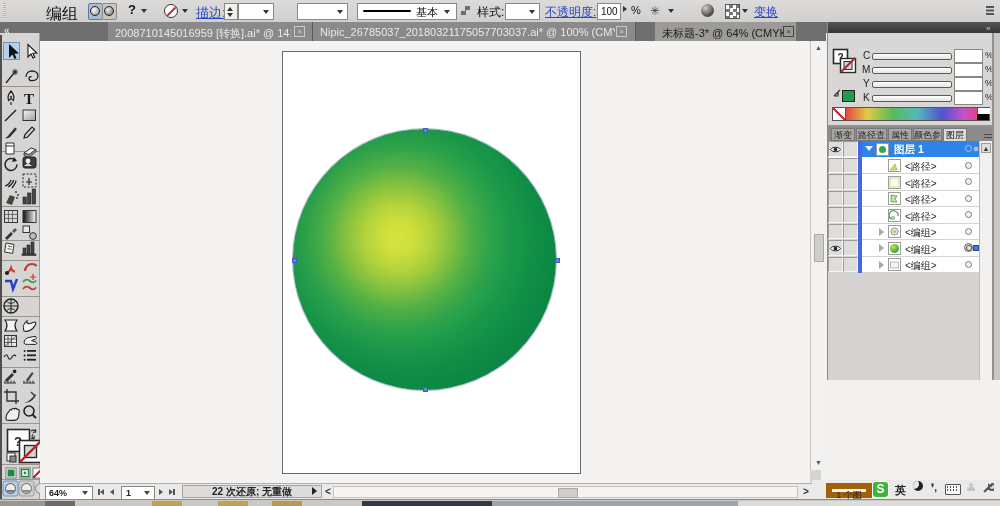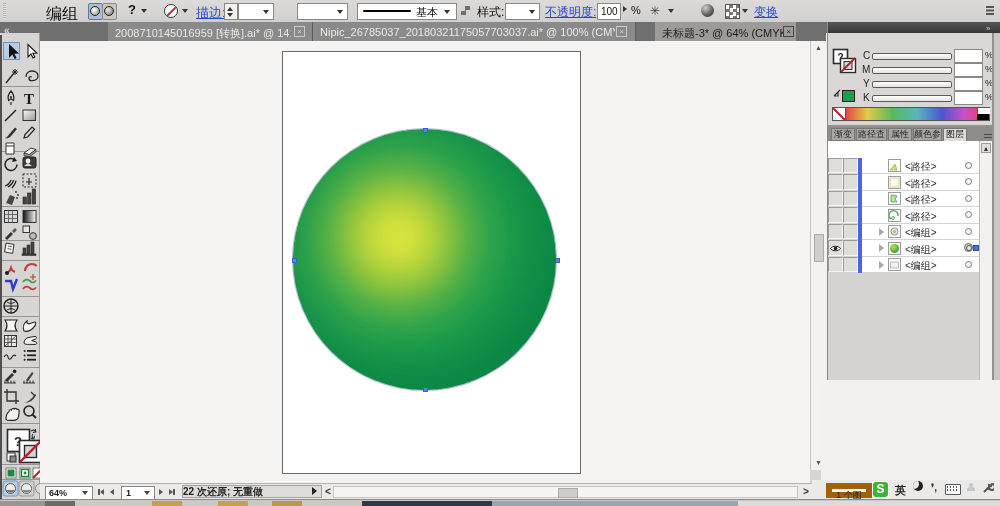--- a/index.html
+++ b/index.html
@@ -340,30 +340,48 @@
         linear-gradient(rgba(255,255,255,.14),rgba(255,255,255,.14)),linear-gradient(90deg,#fff 0 12px,#e02020 12px,#ddc22a 22%,#3fae3f 38%,#3aabb0 54%,#3038c8 70%,#c035c0 84%,#e02060 94%);">
         <div class="abs" style="left:0;top:0;width:12px;height:12px;background:
              linear-gradient(to top right,#fff 44%,#c22 46%,#c22 54%,#fff 56%);border-right:1px solid #555;"></div>
         <div class="abs" style="left:144px;top:0;width:12px;height:6px;background:#fff;border-left:1px solid #555;"></div>
         <div class="abs" style="left:144px;top:6px;width:12px;height:6px;background:#000;"></div>
       </div>
     </div>
 
     <div class="abs" style="left:0;top:103px;width:173px;height:2px;background:#929190;"></div>
 
-    <div class="abs" style="left:0;top:105px;width:173px;height:14px;background:#8d8c8a;font-family:Liberation Mono, monospace;">
+    <div class="abs" style="left:0;top:105px;width:173px;height:14px;background:#8d8c8a;">
       <div class="abs cjk" style="left:3px;top:1px;width:24px;height:13px;background:#a8a7a5;border:1px solid #797876;box-sizing:border-box;font-size:9px;color:#1e1e1e;text-align:center;line-height:12px;">渐变</div>
       <div class="abs cjk" style="left:28px;top:1px;width:31px;height:13px;background:#a8a7a5;border:1px solid #797876;box-sizing:border-box;font-size:9px;color:#1e1e1e;text-align:center;line-height:12px;overflow:hidden;">路径查</div>
       <div class="abs cjk" style="left:60px;top:1px;width:24px;height:13px;background:#a8a7a5;border:1px solid #797876;box-sizing:border-box;font-size:9px;color:#1e1e1e;text-align:center;line-height:12px;">属性</div>
       <div class="abs cjk" style="left:85px;top:1px;width:29px;height:13px;background:#a8a7a5;border:1px solid #797876;box-sizing:border-box;font-size:9px;color:#1e1e1e;text-align:center;line-height:12px;overflow:hidden;">颜色参</div>
       <div class="abs cjk" style="left:115px;top:1px;width:24px;height:13px;background:#dcdbda;border:1px solid #797876;border-bottom:none;box-sizing:border-box;font-size:9px;color:#111;text-align:center;line-height:12px;">图层</div>
       <div class="abs" style="left:156px;top:7px;width:8px;height:1px;background:#4a4a4a;box-shadow:0 3px 0 #4a4a4a;"></div>
     </div>
 
     <div class="abs" id="layers" style="left:0;top:119px;width:166px;height:132px;background:#fff;font-size:10px;color:#2a2a2a;">
+        <div class="abs" style="left:0;top:0;width:166px;height:16.5px;">
+<div class="abs" style="left:0px;top:0;width:15px;height:15.5px;background:#dedddc;border:1px solid;border-color:#9b9a99 #f7f6f5 #f7f6f5 #9b9a99;box-sizing:border-box;">
+            <svg width="13" height="13" style="position:absolute;left:0;top:1px;">
+              <path d="M1.5,6.5 C3.5,3.5 9.5,3.5 11.5,6.5 C9.5,9.5 3.5,9.5 1.5,6.5 Z" fill="#fff" stroke="#222"></path>
+              <circle cx="6.5" cy="6.5" r="1.8" fill="#222"></circle>
+            </svg>
+          </div>
+          <div class="abs" style="left:15px;top:0;width:15px;height:15.5px;background:#dedddc;border:1px solid;border-color:#9b9a99 #f7f6f5 #f7f6f5 #9b9a99;box-sizing:border-box;"></div>
+          <div class="abs" style="left:30px;top:0;width:4px;height:16.5px;background:#4666e5;"></div>
+<div class="abs" style="left:34px;top:0;width:117px;height:16px;background:#2e84e6;"></div>
+<div class="abs" style="left:37px;top:5px;width:0;height:0;border-left:4px solid transparent;border-right:4px solid transparent;border-top:5px solid #e8f0fa;"></div>
+<div class="abs" style="left:48px;top:1.5px;width:13px;height:13px;background:#fff;border:1px solid #9d9c9a;box-sizing:border-box;">
+            <div class="abs" style="left:2px;top:2px;width:7px;height:7px;border-radius:50%;background:#37a649;"></div>
+          </div>
+<div class="abs cjk" style="left:66px;top:2px;color:#fff;font-weight:bold;font-size:10.5px;">图层 1</div>
+<div class="abs" style="left:137px;top:4px;width:7px;height:7px;border:1.3px solid #9cc6f4;border-radius:50%;box-sizing:border-box;"></div>
+<div class="abs" style="left:145px;top:5px;width:6px;height:6px;background:#9cc2ea;border:1px solid #5580b8;box-sizing:border-box;"></div>
+</div>
 <div class="abs" style="left:0;top:16.5px;width:166px;height:16.5px;border-bottom:1px solid #d5d4d2;box-sizing:border-box;">
           <div class="abs" style="left:0px;top:0;width:15px;height:15.5px;background:#dedddc;border:1px solid;border-color:#9b9a99 #f7f6f5 #f7f6f5 #9b9a99;box-sizing:border-box;"></div>
           <div class="abs" style="left:15px;top:0;width:15px;height:15.5px;background:#dedddc;border:1px solid;border-color:#9b9a99 #f7f6f5 #f7f6f5 #9b9a99;box-sizing:border-box;"></div>
           <div class="abs" style="left:30px;top:0;width:4px;height:16.5px;background:#4666e5;"></div>
           <div class="abs" style="left:60px;top:1.5px;width:13px;height:13px;background:#fff;border:1px solid #9d9c9a;box-sizing:border-box;"><svg width="11" height="11">
               <path d="M1,10 L6,4 L8,10 Z" fill="#cfe06a" stroke="#8aa13a" stroke-width=".6"></path>
             </svg></div>
           <div class="abs cjk" style="left:77px;top:2.5px;">&lt;路径&gt;</div>
           <div class="abs" style="left:137px;top:4px;width:7px;height:7px;border:1.2px solid #7a7a7a;border-radius:50%;box-sizing:border-box;background:#f4f4f4;"></div>
         </div>
@@ -465,21 +483,21 @@
     <div class="abs" style="left:60px;top:5px;width:0;height:0;border-top:3px solid transparent;border-bottom:3px solid transparent;border-right:4px solid #555;"></div>
     <div class="abs" style="left:70px;top:5px;width:0;height:0;border-top:3px solid transparent;border-bottom:3px solid transparent;border-right:4px solid #555;"></div>
     <div class="abs" style="left:81px;top:2px;width:32px;height:12px;background:#fff;border:1px solid #8b8984;font-size:9px;color:#222;">
       <div class="abs" style="left:4px;top:1px;">1</div>
       <div class="caret" style="left:22px;top:4px;border-top-color:#444;"></div>
     </div>
     <div class="abs" style="left:119px;top:5px;width:0;height:0;border-top:3px solid transparent;border-bottom:3px solid transparent;border-left:4px solid #555;"></div>
     <div class="abs" style="left:129px;top:5px;width:0;height:0;border-top:3px solid transparent;border-bottom:3px solid transparent;border-left:4px solid #555;"></div>
     <div class="abs" style="left:133px;top:5px;width:2px;height:6px;background:#555;"></div>
 
-    <div class="abs cjk" style="left:142px;top:1px;width:140px;height:13px;background:#dddcda;border:1px solid #a3a2a0;box-sizing:border-box;font-size:10px;color:#222;line-height:12px;">22 次还原; 无重做</div>
+    <div class="abs cjk" style="left:142px;top:1px;width:140px;height:13px;background:#dddcda;border:1px solid #a3a2a0;box-sizing:border-box;font-size:10px;color:#222;text-align:center;line-height:12px;">22 次还原; 无重做</div>
     <div class="abs" style="left:272px;top:3px;width:0;height:0;border-top:4px solid transparent;border-bottom:4px solid transparent;border-left:5px solid #222;"></div>
     <div class="abs" style="left:285px;top:3px;font-size:10px;color:#333;font-family:'Liberation Mono',monospace;">&lt;</div>
 
     <div class="abs" style="left:293px;top:2px;width:465px;height:12px;background:#f5f4f3;border:1px solid #c7c6c4;box-sizing:border-box;">
       <div class="abs" style="left:224px;top:1px;width:18px;height:8px;background:#cfcecb;border:1px solid #abaaa7;"></div>
     </div>
     <div class="abs" style="left:763px;top:3px;font-size:10px;color:#333;font-family:'Liberation Mono',monospace;">&gt;</div>
   </div>
 
   <div class="abs" style="left:812px;top:480px;width:188px;height:19px;background:#ebeae8;">

